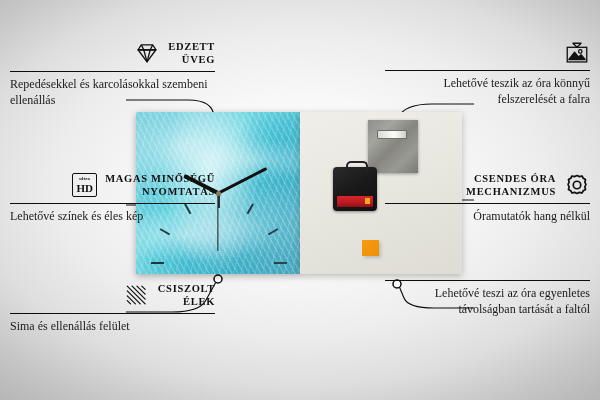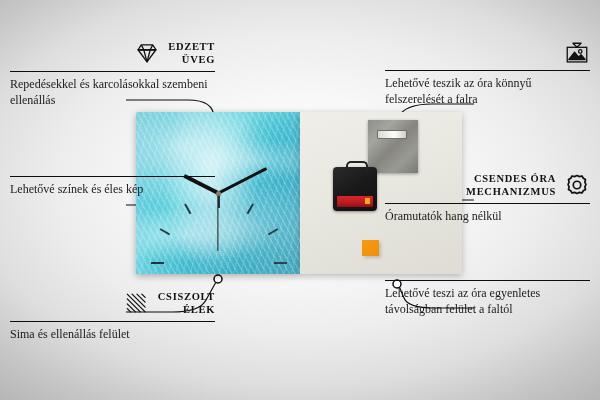--- a/index.html
+++ b/index.html
@@ -114,35 +114,35 @@
     color:#111; line-height:1.28; text-transform:uppercase;
   }
   .feature.left  .title { text-align:right; }
   .feature.right .title { text-align:right; }
   .rule { height:1.3px; background:#0d0d0d; margin-top:4px; }
   .desc {
     font-family:"Liberation Serif", serif;
     font-size:12px; color:#1b1b1b; line-height:1.34; margin-top:4px;
   }
   .feature.left  .desc { text-align:left; }
-  .feature.right .desc { text-align:left; }
+  .feature.right .desc { text-align:right; }
   .ico { width:26px; height:26px; flex:0 0 26px; display:block; }
 
   .hdbox {
     width:25px; height:24px; border:1.6px solid #111; border-radius:2px;
     display:flex; flex-direction:column; align-items:center; justify-content:center;
     line-height:1; flex:0 0 25px;
   }
   .hdbox .u { font-size:4.6px; font-weight:700; letter-spacing:.2px; color:#111; }
   .hdbox .h { font-size:11px; font-weight:700; letter-spacing:-.2px; color:#111; margin-top:1px; }
 
   
   #f-glass   { left:10px;  top:40px; }
   #f-print   { left:10px;  top:172px; }
-  #f-edge    { left:10px;  top:290px; }
+  #f-edge    { left:10px;  top:282px; }
   #f-handle  { left:385px; top:40px; }
   #f-mech    { left:385px; top:172px; }
   #f-foam    { left:385px; top:276px; }
 
   .connectors { position:absolute; inset:0; pointer-events:none; }
 </style>
 </head>
 <body>
 
 <div class="stage">
@@ -228,20 +228,30 @@
       <div class="title">
         <span>EDZETT</span><br>
         <span>ÜVEG</span>
       </div>
     </div>
     <div class="rule"></div>
     <div class="desc">Repedésekkel és karcolásokkal szembeni ellenállás</div>
   </div>
 
   <div class="feature left" id="f-print">
+    <div class="head">
+      <div class="hdbox">
+        <span class="u">ultra</span>
+        <span class="h">HD</span>
+      </div>
+      <div class="title">
+        <span>MAGAS MINŐSÉGŰ</span><br>
+        <span>NYOMTATÁS</span>
+      </div>
+    </div>
     <div class="rule"></div>
     <div class="desc">Lehetővé színek és éles kép</div>
   </div>
 
   <div class="feature left" id="f-edge">
     <div class="head">
       <svg class="ico" viewBox="0 0 32 32">
         <g stroke="#111" stroke-width="1.5" stroke-linecap="round">
           <path d="M4 5 L26 27"></path>
             <path d="M10 5 L26 21"></path>
@@ -288,16 +298,16 @@
         <span>CSENDES ÓRA</span><br>
         <span>MECHANIZMUS</span>
       </div>
     </div>
     <div class="rule"></div>
     <div class="desc">Óramutatók hang nélkül</div>
   </div>
 
   <div class="feature right" id="f-foam">
     <div class="rule"></div>
-    <div class="desc">Lehetővé teszi az óra egyenletes távolságban felület a faltól</div>
+    <div class="desc">Lehetővé teszi az óra egyenletes távolságban tartását a faltól</div>
   </div>
 
 </div>
 
 </body></html>

